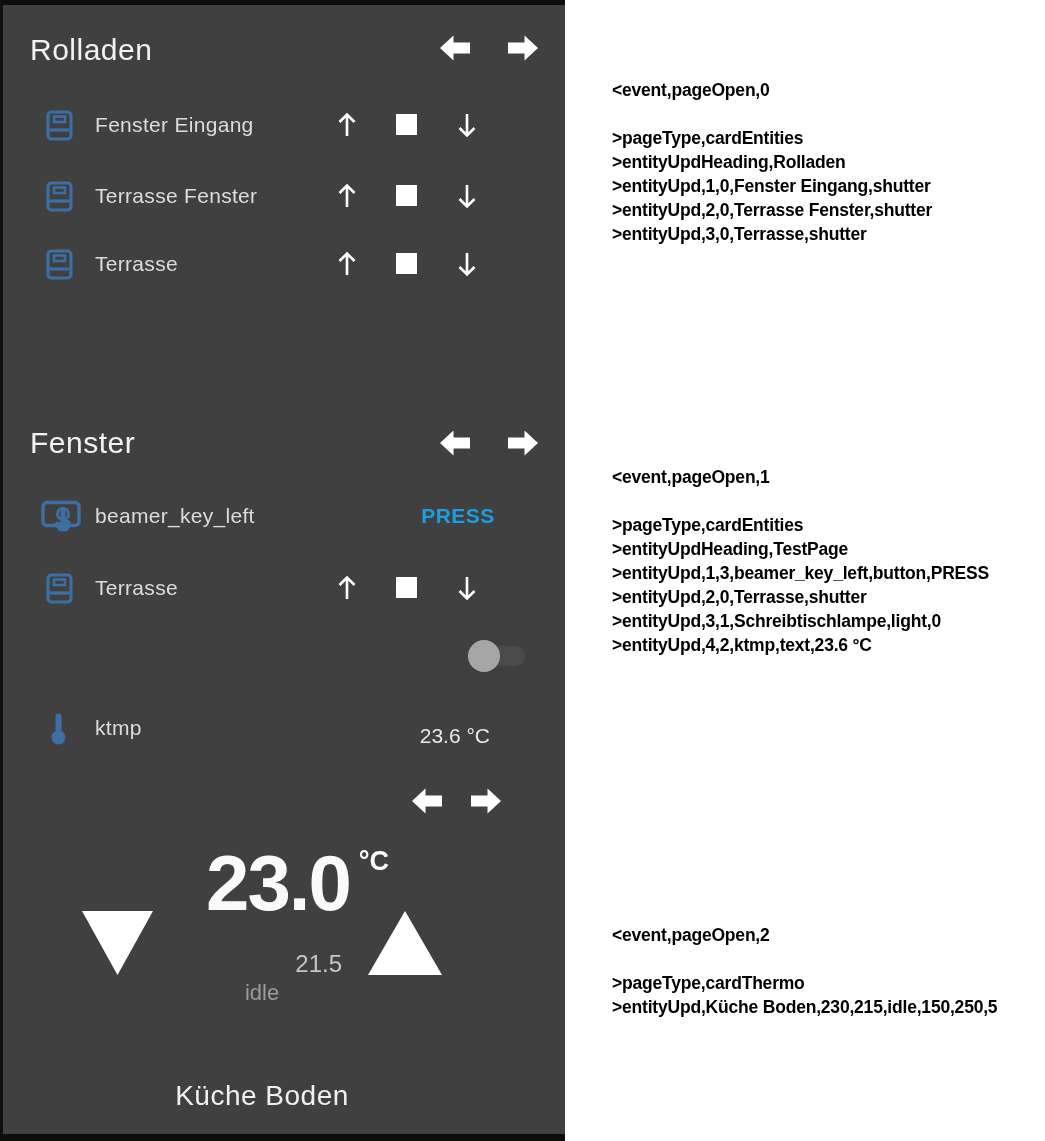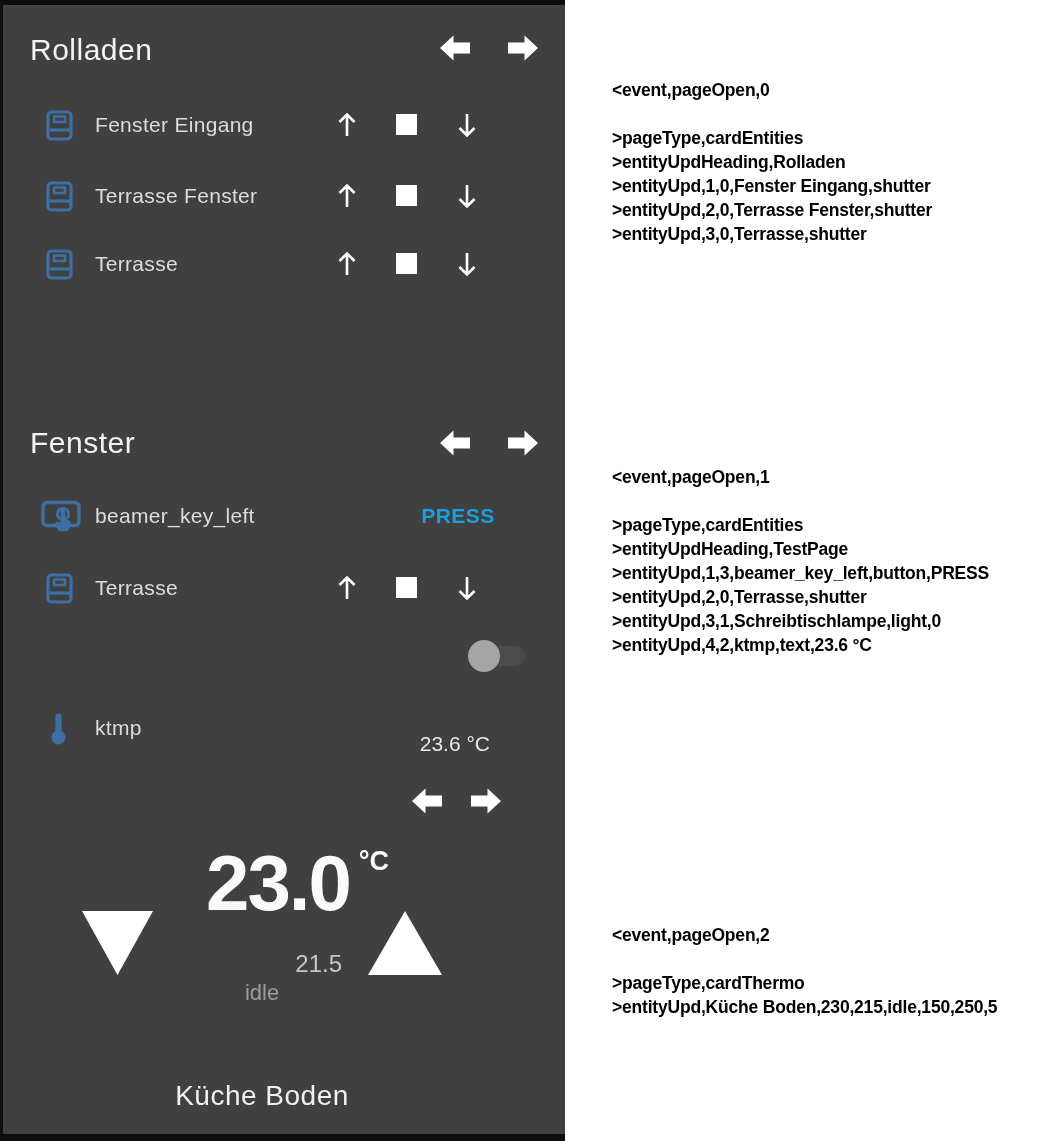--- a/index.html
+++ b/index.html
@@ -39,21 +39,21 @@
   .ctl { position:absolute; cursor:pointer; }
   .ctl svg { display:block; }
   .stop-square { position:absolute; left:396px; top:11px; width:21px; height:21px; background:#ffffff; cursor:pointer; }
 
   .press-label {
     position:absolute; left:412px; top:0; width:92px; height:44px; line-height:44px;
     text-align:center; font-size:21px; font-weight:600; color:#1b9fdf; cursor:pointer;
     letter-spacing:0.5px;
   }
   .value-label {
-    position:absolute; left:400px; top:16px; width:90px; height:44px; line-height:44px;
+    position:absolute; left:400px; top:8px; width:90px; height:44px; line-height:44px;
     text-align:right; font-size:21px; color:#e8e8e8;
   }
 
   .toggle { position:absolute; left:468px; top:230px; width:57px; height:32px; cursor:pointer; }
   .toggle-track { position:absolute; left:2px; top:6px; width:55px; height:20px; border-radius:10px; background:#4b4b4b; }
   .toggle-knob  { position:absolute; left:0; top:0; width:32px; height:32px; border-radius:50%; background:#a6a6a6; }
 
   
   .thermo-temp-group { position:absolute; left:206px; top:74px; display:flex; align-items:flex-start; }
   .thermo-temp {

